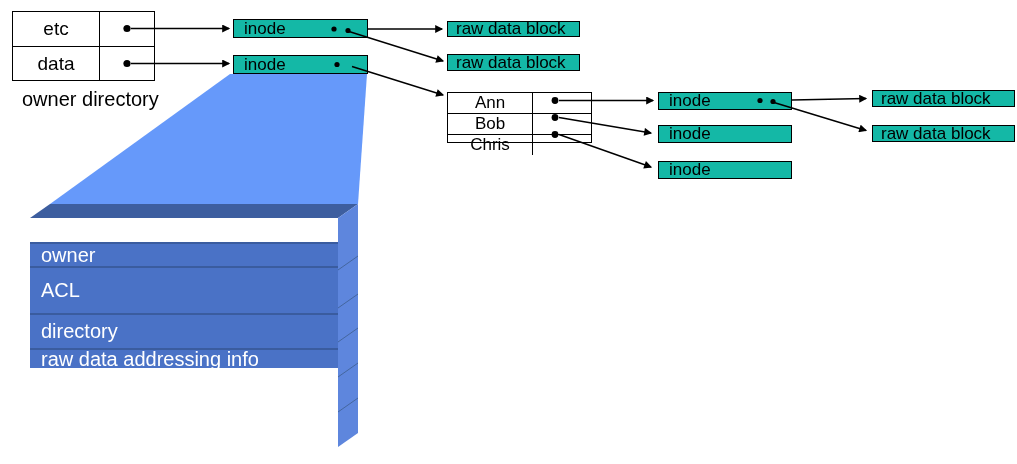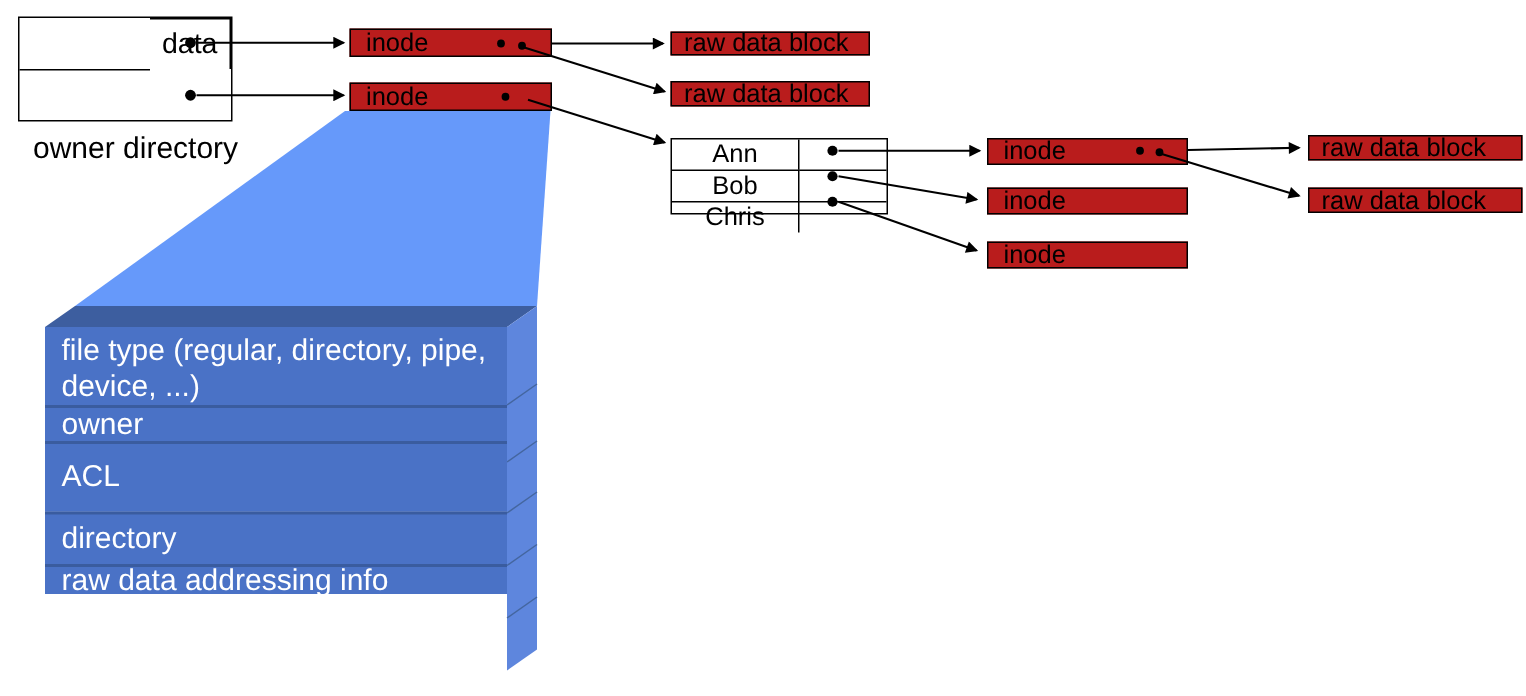--- a/index.html
+++ b/index.html
@@ -20,21 +20,21 @@
   .dir-table .rowline{border-top:1.5px solid #000;}
   #root-table{left:12px;top:11px;width:143px;height:70px;grid-template-columns:87px 1fr;grid-template-rows:1fr 1fr;font-size:19px;}
   #home-table{left:447px;top:92px;width:145px;height:51px;grid-template-columns:85px 1fr;grid-template-rows:1fr 1fr 1fr;font-size:17px;}
   #home-table .name{border-right:1px solid #000;}
   #home-table .rowline{border-top:1px solid #000;}
 
   .caption{font-size:20px;}
   #root-caption{left:22px;top:88px;}
 
   
-  .node-box{border:1.3px solid #000;background:#b91c1c;display:flex;align-items:center;font-size:17px;}
+  .node-box{border:1.3px solid #000;background:#14b8a6;display:flex;align-items:center;font-size:17px;}
   .node-box span{padding-left:10px;white-space:nowrap;}
   .raw-box span{padding-left:8px;}
 
   
   #stack{left:30px;top:218px;width:308px;z-index:1;}
   .stack-row{background:#4a72c6;color:#ffffff;font-size:20px;box-sizing:border-box;
              display:flex;align-items:center;padding-left:11px;}
   .stack-row.sep{border-top:2px solid #3a5c9f;}
   .stack-row.multiline{display:block;padding:4px 4px 0 11px;line-height:24px;}
 </style>
@@ -52,20 +52,21 @@
       <line x1="338" y1="308" x2="358" y2="294"></line>
       <line x1="338" y1="342" x2="358" y2="328"></line>
       <line x1="338" y1="377" x2="358" y2="363"></line>
       <line x1="338" y1="412" x2="358" y2="398"></line>
     </g>
   </svg>
 
   <div class="html-layer">
 
     <div id="root-table" class="abs dir-table">
+      <div class="cell name">etc</div>
       <div class="cell"></div>
       <div class="cell name rowline">data</div>
       <div class="cell rowline"></div>
     </div>
 
     <div id="root-caption" class="abs caption">owner directory</div>
 
     <div class="abs node-box" style="left:233px;top:19px;width:135px;height:19px;">
       <span>inode</span>
     </div>
@@ -100,22 +101,21 @@
     </div>
 
     <div class="abs node-box raw-box" style="left:872px;top:90px;width:143px;height:17px;">
       <span>raw data block</span>
     </div>
     <div class="abs node-box raw-box" style="left:872px;top:125px;width:143px;height:17px;">
       <span>raw data block</span>
     </div>
 
     <div id="stack" class="abs">
-      <div class="stack-row multiline" style="height:52px;">file type (regular, directory, pipe, device, ...)</div>
-      <div class="stack-row sep" style="height:24px;">owner</div>
+      <div class="stack-row sep" style="height:24px;margin-top:24px;">owner</div>
       <div class="stack-row sep" style="height:47px;">ACL</div>
       <div class="stack-row sep" style="height:35px;">directory</div>
       <div class="stack-row sep" style="height:20px;">raw data addressing info</div>
     </div>
   </div>
 
   <svg id="front-layer" class="layer">
     <defs>
       <marker id="arrow" viewBox="0 0 10 10" refX="8.5" refY="5" markerWidth="10" markerHeight="8" orient="auto" markerUnits="userSpaceOnUse">
         <path d="M0,0 L10,5 L0,10 z" fill="#000"></path>

